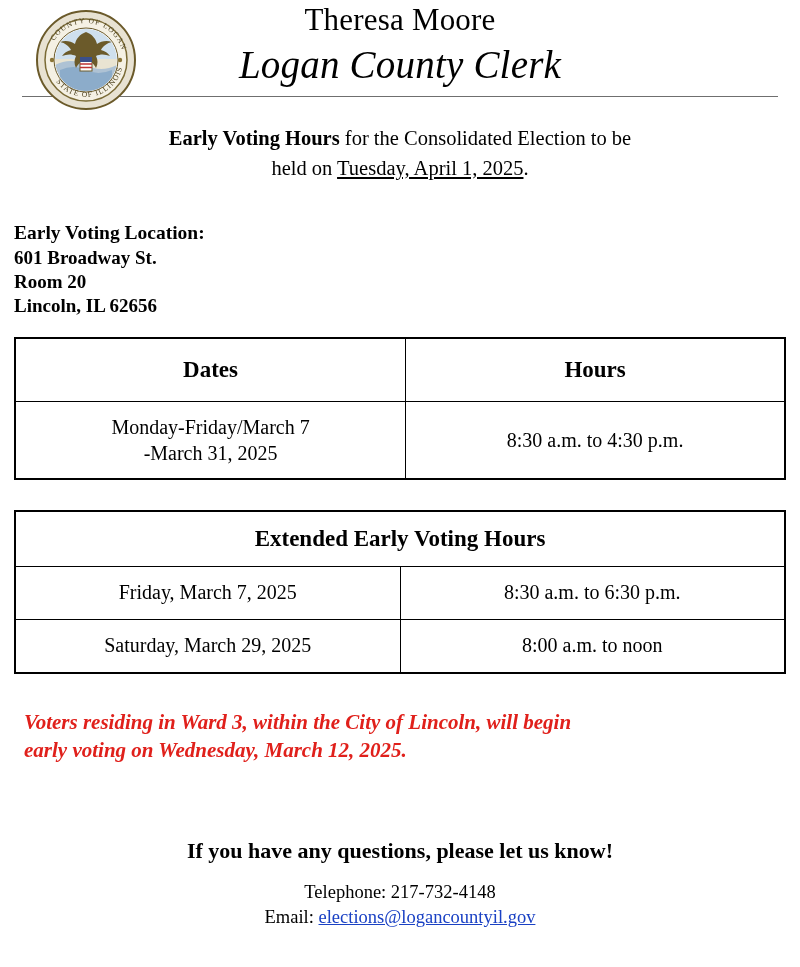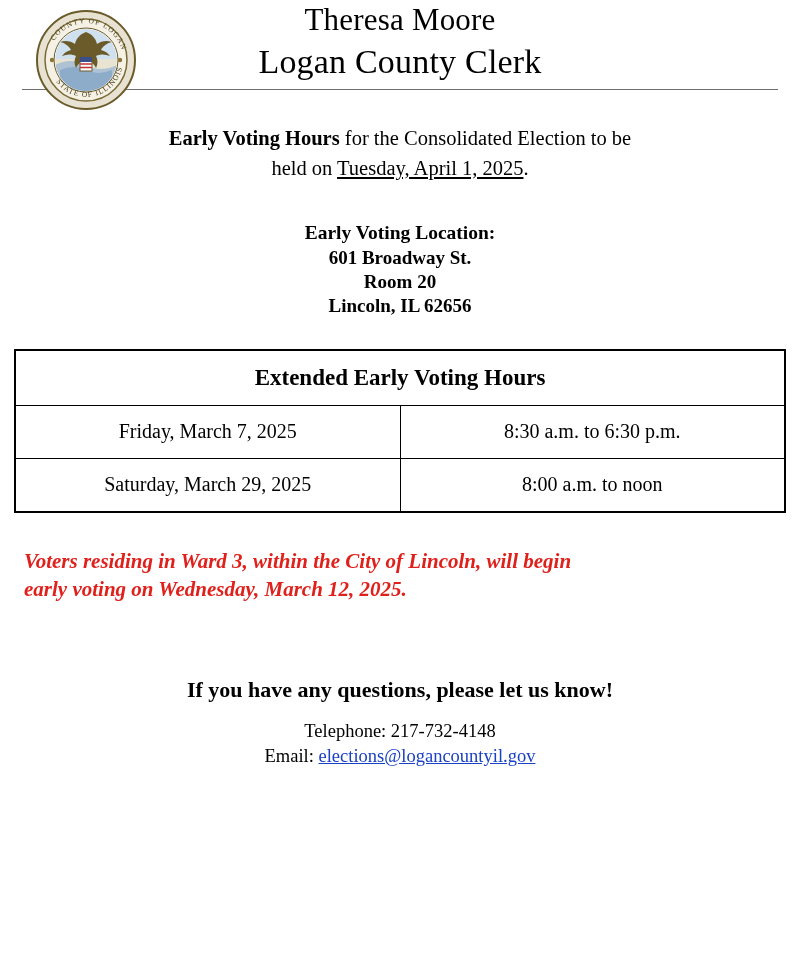--- a/index.html
+++ b/index.html
@@ -38,43 +38,44 @@
   .seal svg { display: block; }
   .title-block {
     text-align: center;
   }
   .title-line1 {
     font-size: 31px;
     line-height: 1.28;
     letter-spacing: 0.2px;
   }
   .title-line2 {
-    font-size: 34px;
+    font-size: 39px;
     line-height: 1.28;
     letter-spacing: 0.2px;
+    font-style: italic;
   }
   .hrule {
     border: 0;
     border-top: 1px solid #6f6f6f;
     margin: 6px 8px 0 8px;
   }
 
   
   .intro {
     text-align: center;
     font-size: 20.5px;
     line-height: 1.45;
     margin-top: 12px;
   }
   .intro b { font-weight: bold; }
   .u { text-decoration: underline; }
 
   
   .location {
-    text-align: center;
+    text-align: left;
     font-weight: bold;
     font-size: 19px;
     line-height: 1.27;
     margin-top: 38px;
   }
   .location .loc-head { font-size: 19.5px; }
 
   
   table {
     border-collapse: collapse;
@@ -198,20 +199,35 @@
     </div>
   </div>
 
   <div class="location">
     <div class="loc-head">Early Voting Location:</div>
     <div>601 Broadway St.</div>
     <div>Room 20</div>
     <div>Lincoln, IL 62656</div>
   </div>
 
+  <table class="tbl t1">
+    <tbody>
+        <tr>
+      <th class="col1">Dates</th>
+      <th>Hours</th>
+    </tr>
+    <tr>
+      <td class="col1">
+        <div>Monday-Friday/March 7</div>
+        <div>-March 31, 2025</div>
+      </td>
+      <td class="hours-cell">8:30 a.m. to 4:30 p.m.</td>
+    </tr>
+  </tbody>
+    </table>
 
   <table class="tbl tbl2">
     <tbody>
         <tr>
       <td class="span-head" colspan="2">Extended Early Voting Hours</td>
     </tr>
     <tr>
       <td class="col1">Friday, March 7, 2025</td>
       <td>8:30 a.m. to 6:30 p.m.</td>
     </tr>

